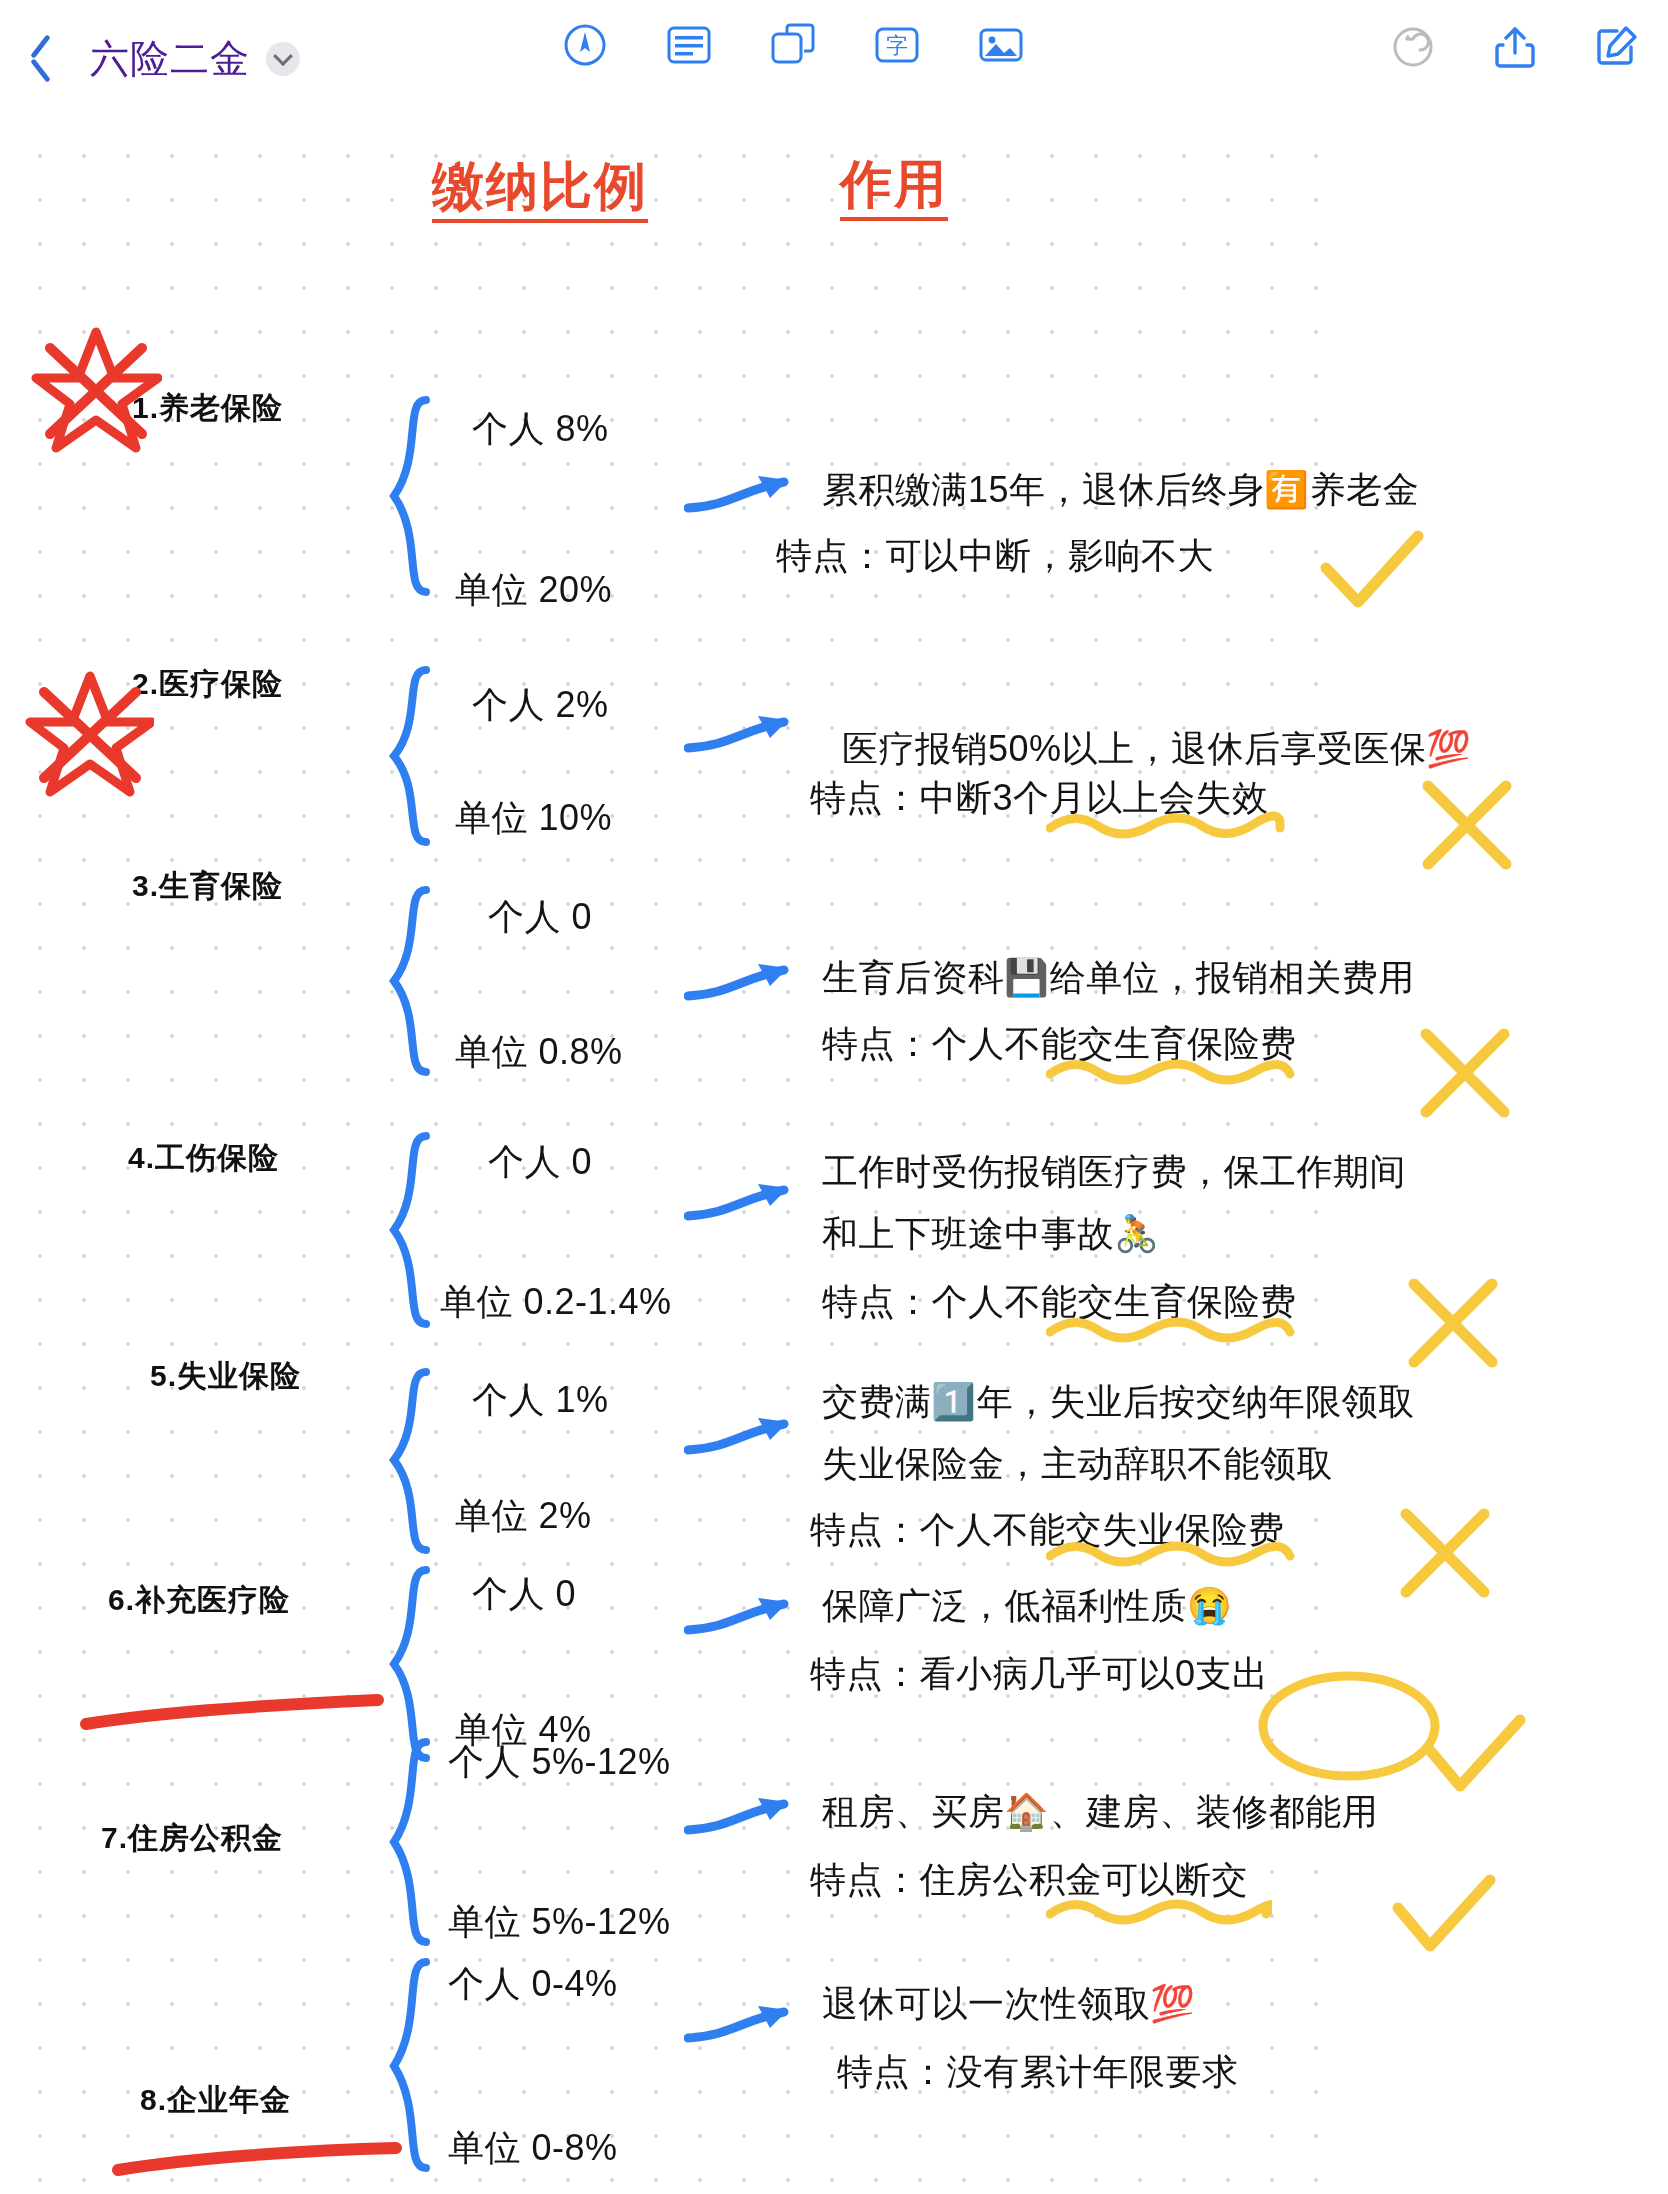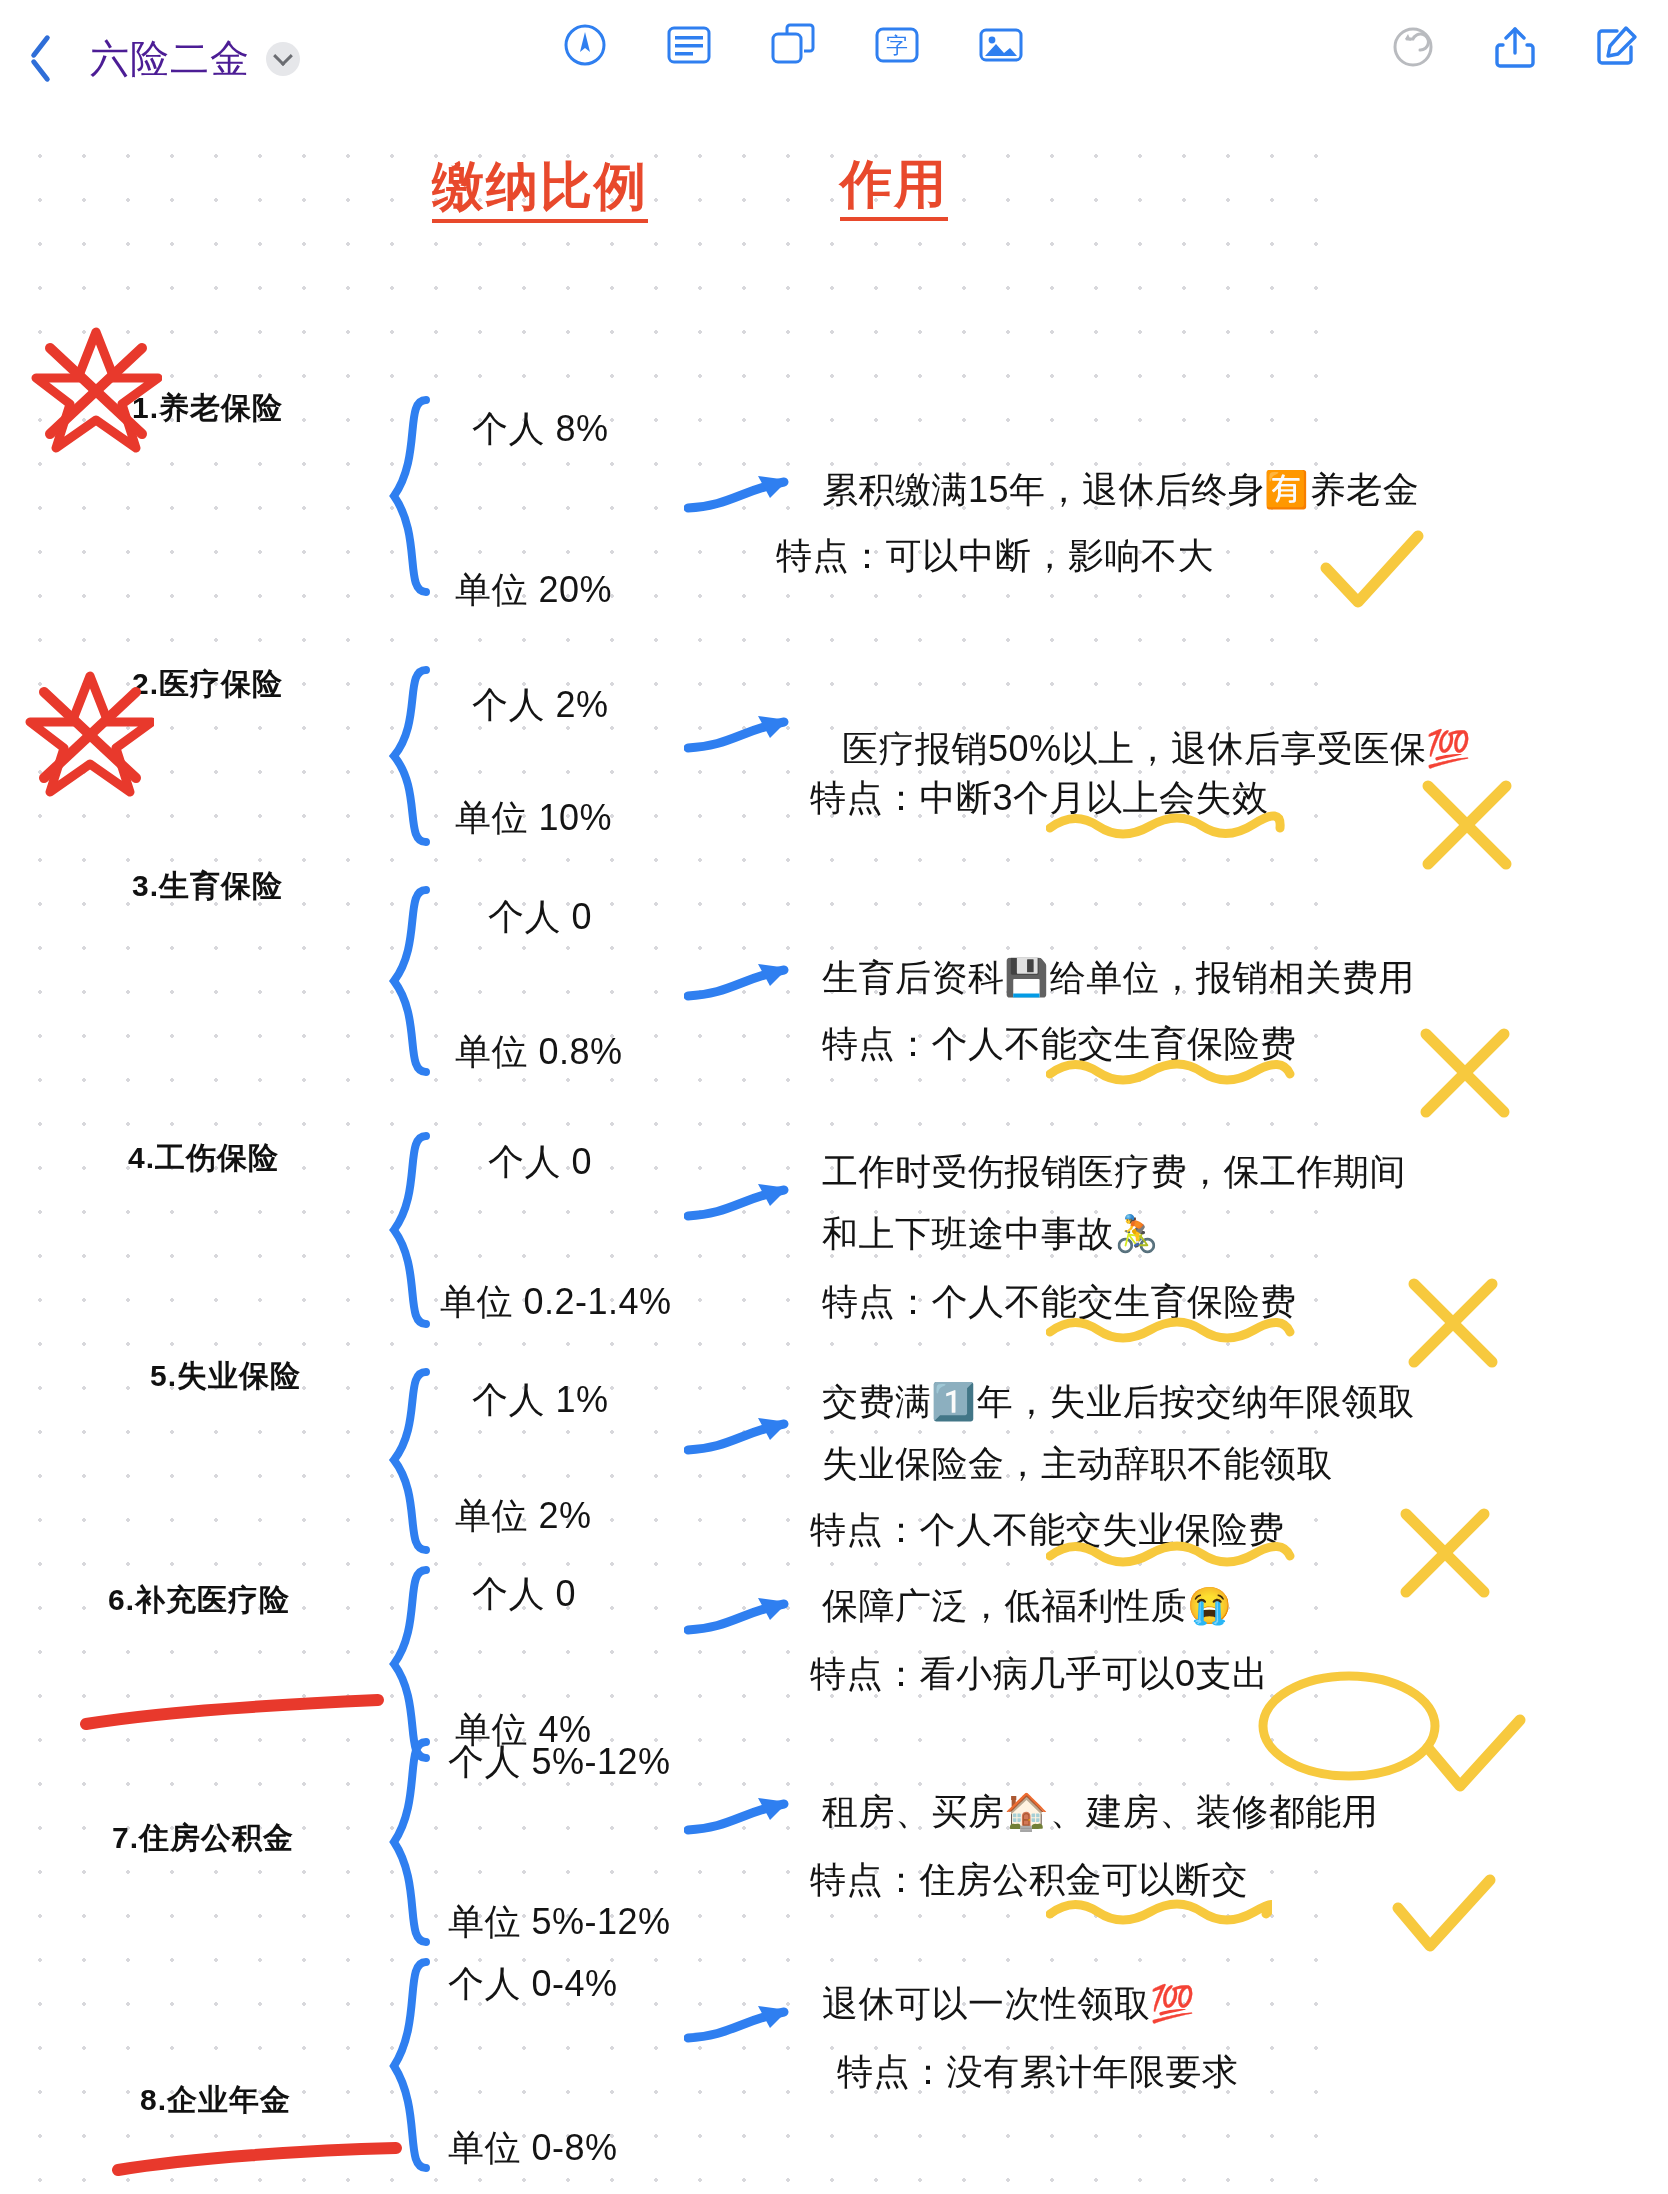--- a/index.html
+++ b/index.html
@@ -362,21 +362,21 @@
   <svg class="red-underline" style="left:78px; top:1572px;" width="320" height="50">
     <path d="M8 34 C80 22 210 14 300 10" fill="none" stroke="#e8392c" stroke-width="12" stroke-linecap="round"></path>
   </svg>
   <svg class="yellow-circle" style="left:1254px; top:1548px;" width="190" height="120">
     <ellipse cx="95" cy="60" rx="86" ry="50" fill="none" stroke="#f7c93e" stroke-width="9"></ellipse>
   </svg>
   <svg class="yellow-check" style="left:1420px; top:1596px;" width="110" height="90">
     <path d="M8 34 L40 72 L100 6" fill="none" stroke="#f7c93e" stroke-width="11" stroke-linecap="round" stroke-linejoin="round"></path>
   </svg>
 
-  <div class="row-name" style="left:112px; top:1700px;text-align:right;">7.住房公积金</div>
+  <div class="row-name" style="left:101px; top:1700px;text-align:right;">7.住房公积金</div>
   <div class="ratio" style="left:448px; top:1620px;">个人 5%-12%</div>
   <div class="ratio" style="left:448px; top:1780px;">单位 5%-12%</div>
   <div class="effect" style="left:822px; top:1668px;">租房、买房🏠、建房、装修都能用</div>
   <div class="effect" style="left:810px; top:1736px;">特点：住房公积金可以断交</div>
   <svg class="brace" style="left:386px; top:1620px;" width="60" height="210">
     <path d="M40 4 C18 4 36 62 8 104 C36 146 18 204 40 204" fill="none" stroke="#2f7ff0" stroke-width="8" stroke-linecap="round"></path>
   </svg>
   <svg class="arrow" style="left:684px; top:1672px;" width="124" height="68">
     <path d="M4 40 C45 38 58 22 100 14" fill="none" stroke="#2f7ff0" stroke-width="9" stroke-linecap="round"></path>
     <path d="M104 12 L74 8 L86 30 Z" fill="#2f7ff0"></path>

